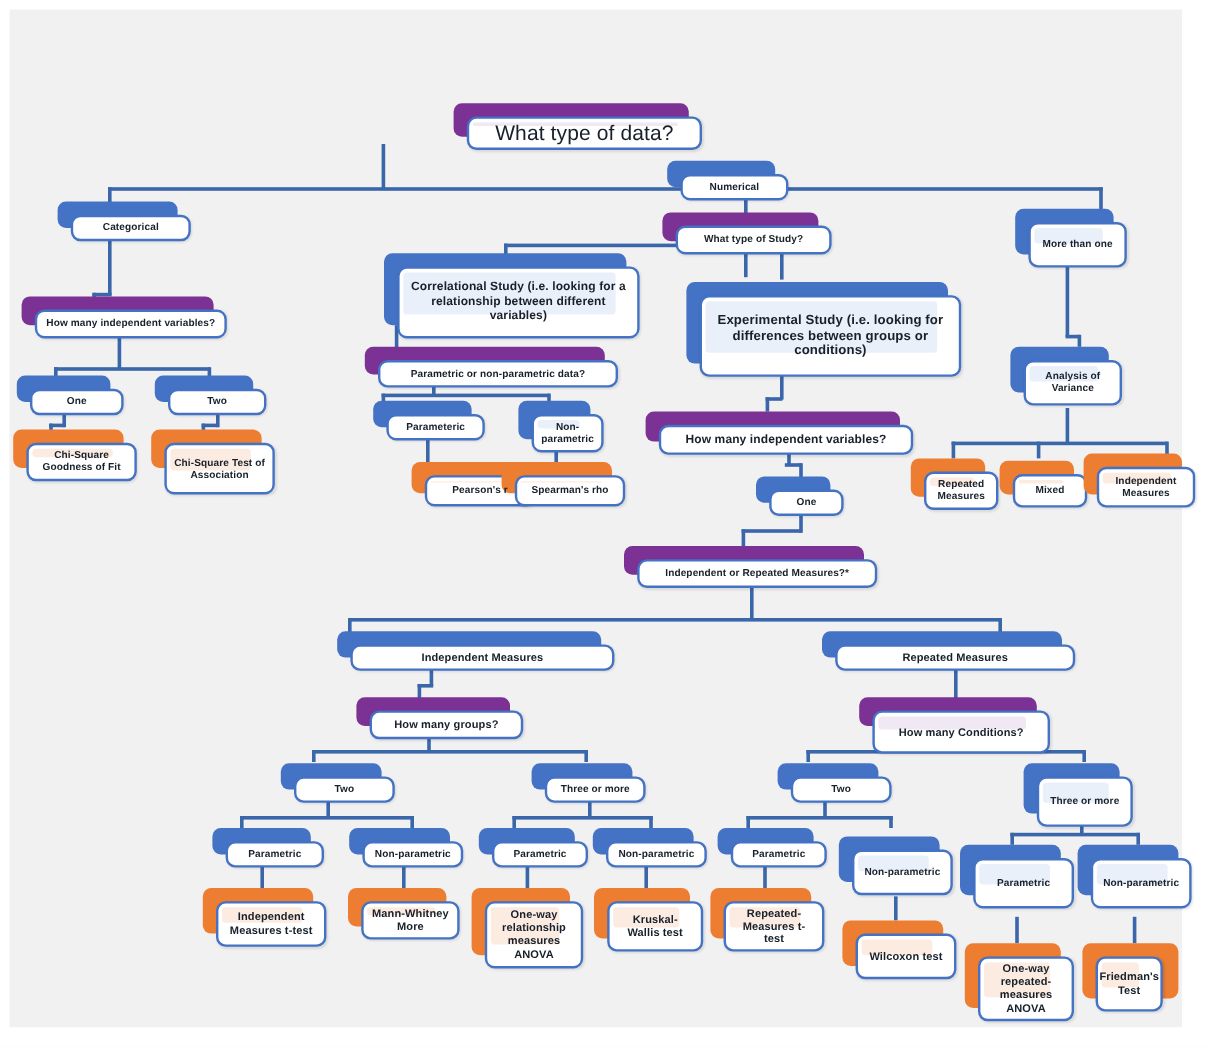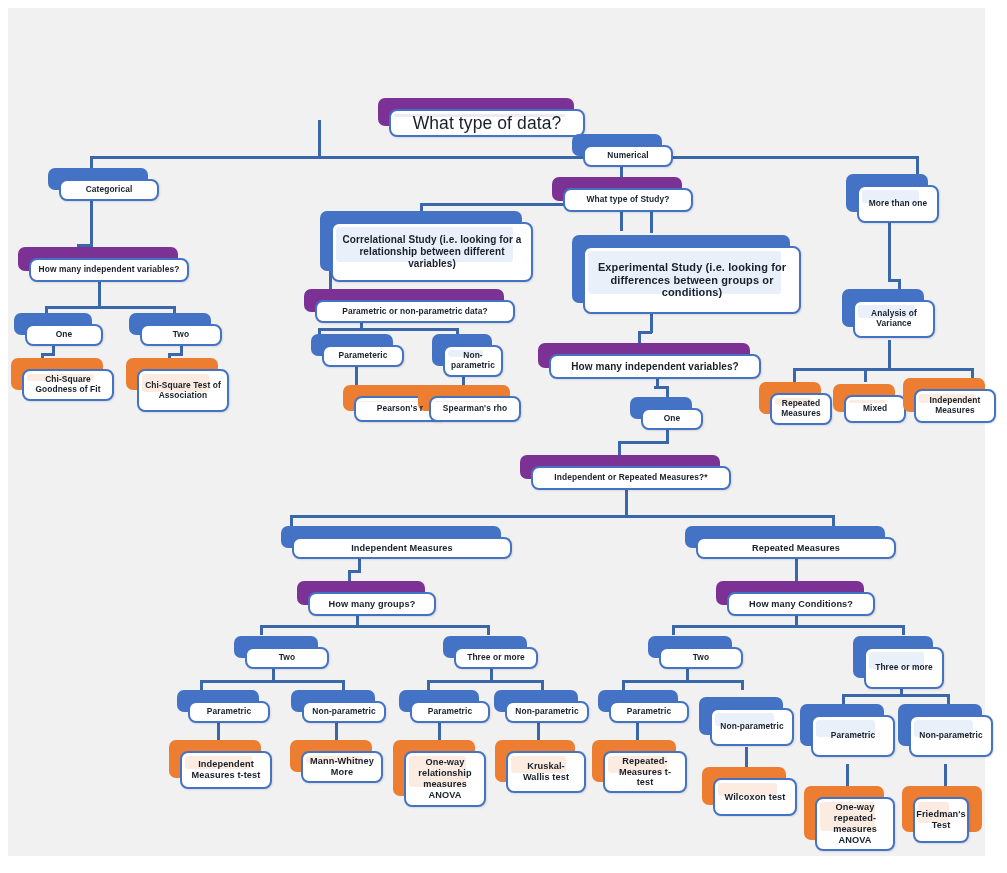--- a/index.html
+++ b/index.html
@@ -154,37 +154,37 @@
     <div class="ln h" style="left:888px;top:279px;width:12px;"></div>
     <div class="ln v" style="left:898px;top:279px;height:10px;"></div>
 
     <div class="ln v" style="left:888px;top:340px;height:30px;"></div>
     <div class="ln h" style="left:793px;top:368px;width:180px;"></div>
     <div class="ln v" style="left:793px;top:368px;height:14px;"></div>
     <div class="ln v" style="left:971px;top:368px;height:14px;"></div>
     <div class="ln v" style="left:864px;top:368px;height:14px;"></div>
   </div>
 
-  <div class="node purple root-node" style="left:378px;top:98px;width:196px;height:28px;padding-left:20px;">
+  <div class="node purple root-node" style="left:378px;top:86px;width:196px;height:28px;padding-left:20px;">
     <div class="shadow"></div>
     <div class="face" style="width:196px;height:28px;">
       <div class="inner"></div>
       <span class="txt fs17">What type of data?</span>
     </div>
   </div>
 
   <div class="node blue" style="left:48px;top:168px;width:100px;height:22px;">
     <div class="shadow"></div>
     <div class="face" style="width:100px;height:22px;">
       <div class="inner"></div>
       <span class="txt fs8">Categorical</span>
     </div>
   </div>
 
-  <div class="node blue" style="left:572px;top:134px;width:90px;height:22px;">
+  <div class="node blue" style="left:556px;top:134px;width:90px;height:22px;">
     <div class="shadow"></div>
     <div class="face" style="width:90px;height:22px;">
       <div class="inner"></div>
       <span class="txt fs8">Numerical</span>
     </div>
   </div>
 
   <div class="node blue" style="left:846px;top:174px;width:82px;height:38px;">
     <div class="shadow"></div>
     <div class="face" style="width:82px;height:38px;">
@@ -452,21 +452,21 @@
   <div class="node blue" style="left:685px;top:526px;width:200px;height:22px;">
     <div class="shadow"></div>
     <div class="face" style="width:200px;height:22px;">
       <div class="inner"></div>
       <span class="txt fs9">Repeated Measures</span>
     </div>
   </div>
 
   <div class="node purple" style="left:716px;top:581px;width:148px;height:24px;">
     <div class="shadow"></div>
-    <div class="face" style="width:148px;height:24px;">
+    <div class="face" style="width:148px;height:36px;">
       <div class="inner"></div>
       <span class="txt fs9">How many Conditions?</span>
     </div>
   </div>
 
   <div class="node blue" style="left:648px;top:636px;width:84px;height:22px;">
     <div class="shadow"></div>
     <div class="face" style="width:84px;height:22px;">
       <div class="inner"></div>
       <span class="txt fs8">Two</span>

